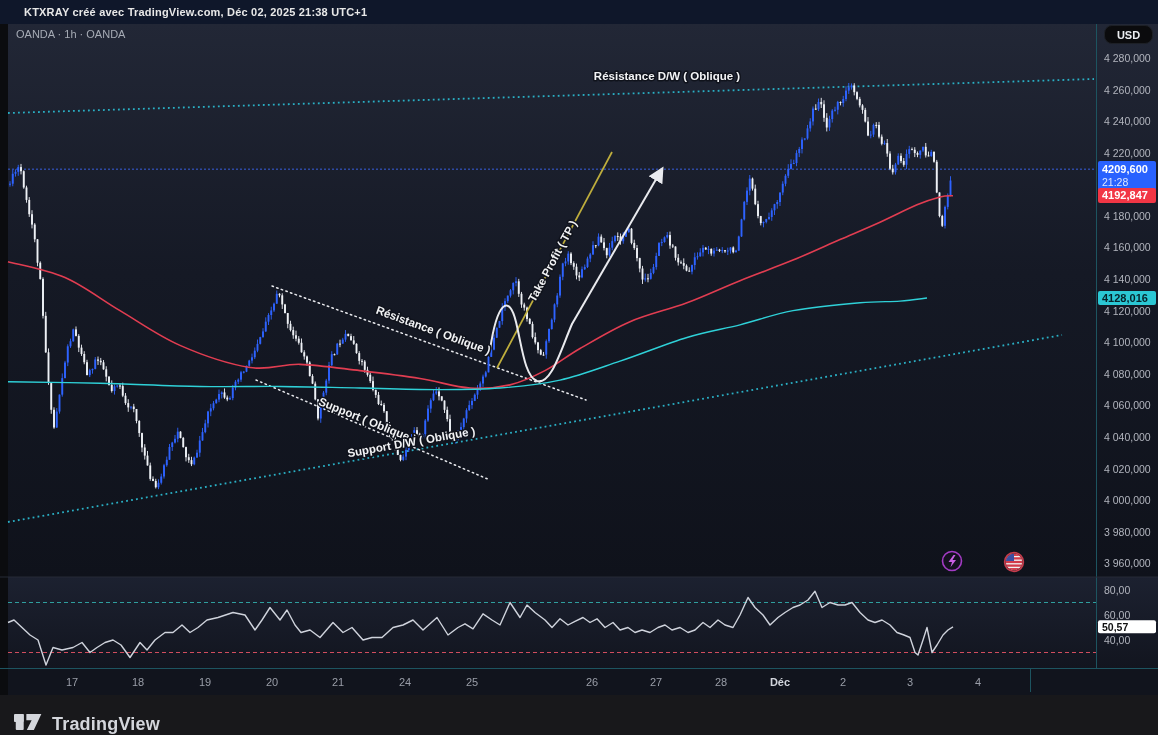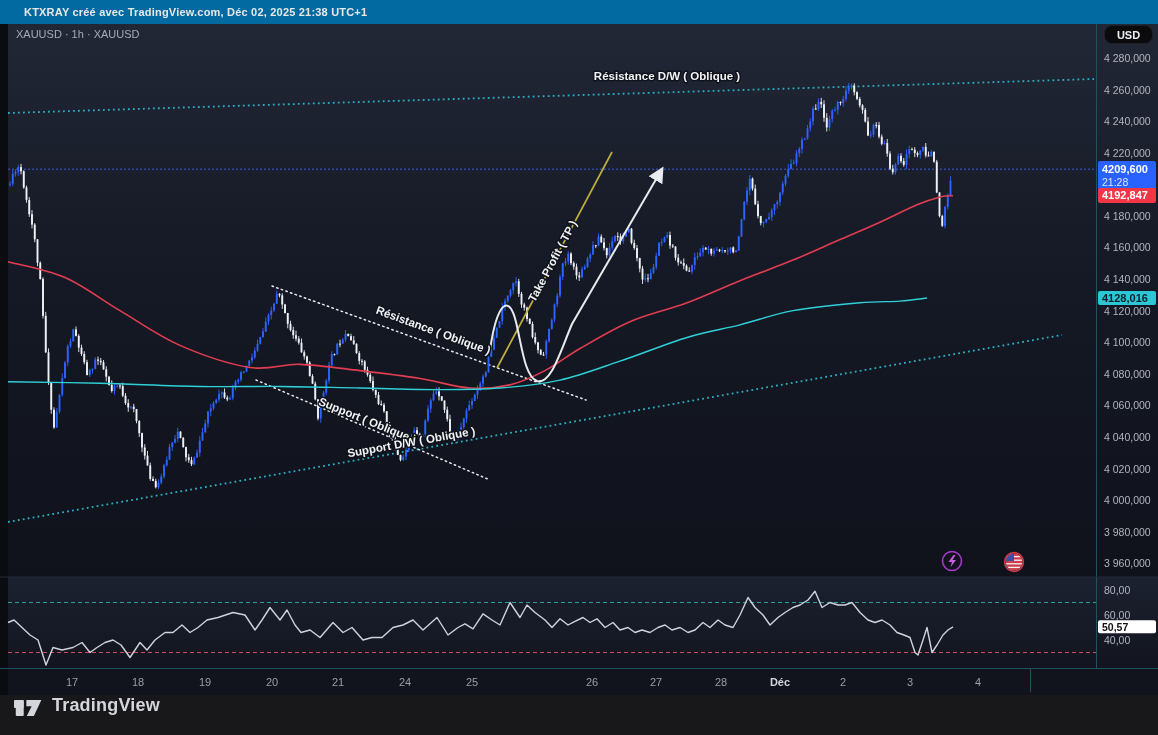--- a/index.html
+++ b/index.html
@@ -1,37 +1,37 @@
 <!DOCTYPE html>
 <html><head>
 <meta charset="utf-8">
 <style>
   html,body{margin:0;padding:0;background:#000;}
   body{width:1158px;height:735px;position:relative;overflow:hidden;
        font-family:"Liberation Sans","DejaVu Sans",sans-serif;}
-  .topbar{position:absolute;left:0;top:0;width:1158px;height:24px;background:#0369a1;
+  .topbar{position:absolute;left:0;top:0;width:1158px;height:24px;background:#0f172a;
           color:#e8e8e8;font-size:11px;font-weight:bold;line-height:24px;padding-left:24px;
           box-sizing:border-box;letter-spacing:.2px;}
   .symline{position:absolute;left:16px;top:28px;color:#a6abb5;font-size:11px;z-index:5;}
   .usdbtn{position:absolute;left:1104px;top:25px;width:49px;height:19px;background:#0b0b0d;
           border:1px solid #1d2026;border-radius:8px;color:#eceef2;font-size:11px;font-weight:bold;
           text-align:center;line-height:19px;box-sizing:border-box;z-index:5;cursor:pointer;}
   .bottombar{position:absolute;left:0;top:695px;width:1158px;height:40px;background:#18181b;
-             display:flex;align-items:flex-start;}
+             display:flex;align-items:flex-end;}
   .logotext{color:#d4d6dc;font-size:18px;font-weight:bold;margin-left:8px;letter-spacing:.2px;}
   svg text{user-select:none;}
 </style>
 </head>
 <body>
 
 <div class="topbar">
   <span>KTXRAY créé avec TradingView.com, Déc 02, 2025 21:38 UTC+1</span>
 </div>
 
-<div class="symline">XAUUSD · 1h · XAUUSD</div>
+<div class="symline">OANDA · 1h · OANDA</div>
 <div class="usdbtn">USD</div>
 
 <svg id="chart" width="1158" height="671" viewBox="0 24 1158 671" style="position:absolute;left:0;top:24px;" xmlns="http://www.w3.org/2000/svg">
   <defs>
     <linearGradient id="paneGrad" x1="0" y1="0" x2="0" y2="1">
       <stop offset="0" stop-color="#222736"></stop>
       <stop offset="0.45" stop-color="#151925"></stop>
       <stop offset="1" stop-color="#0f121b"></stop>
     </linearGradient>
     <linearGradient id="rsiGrad" x1="0" y1="0" x2="0" y2="1">

